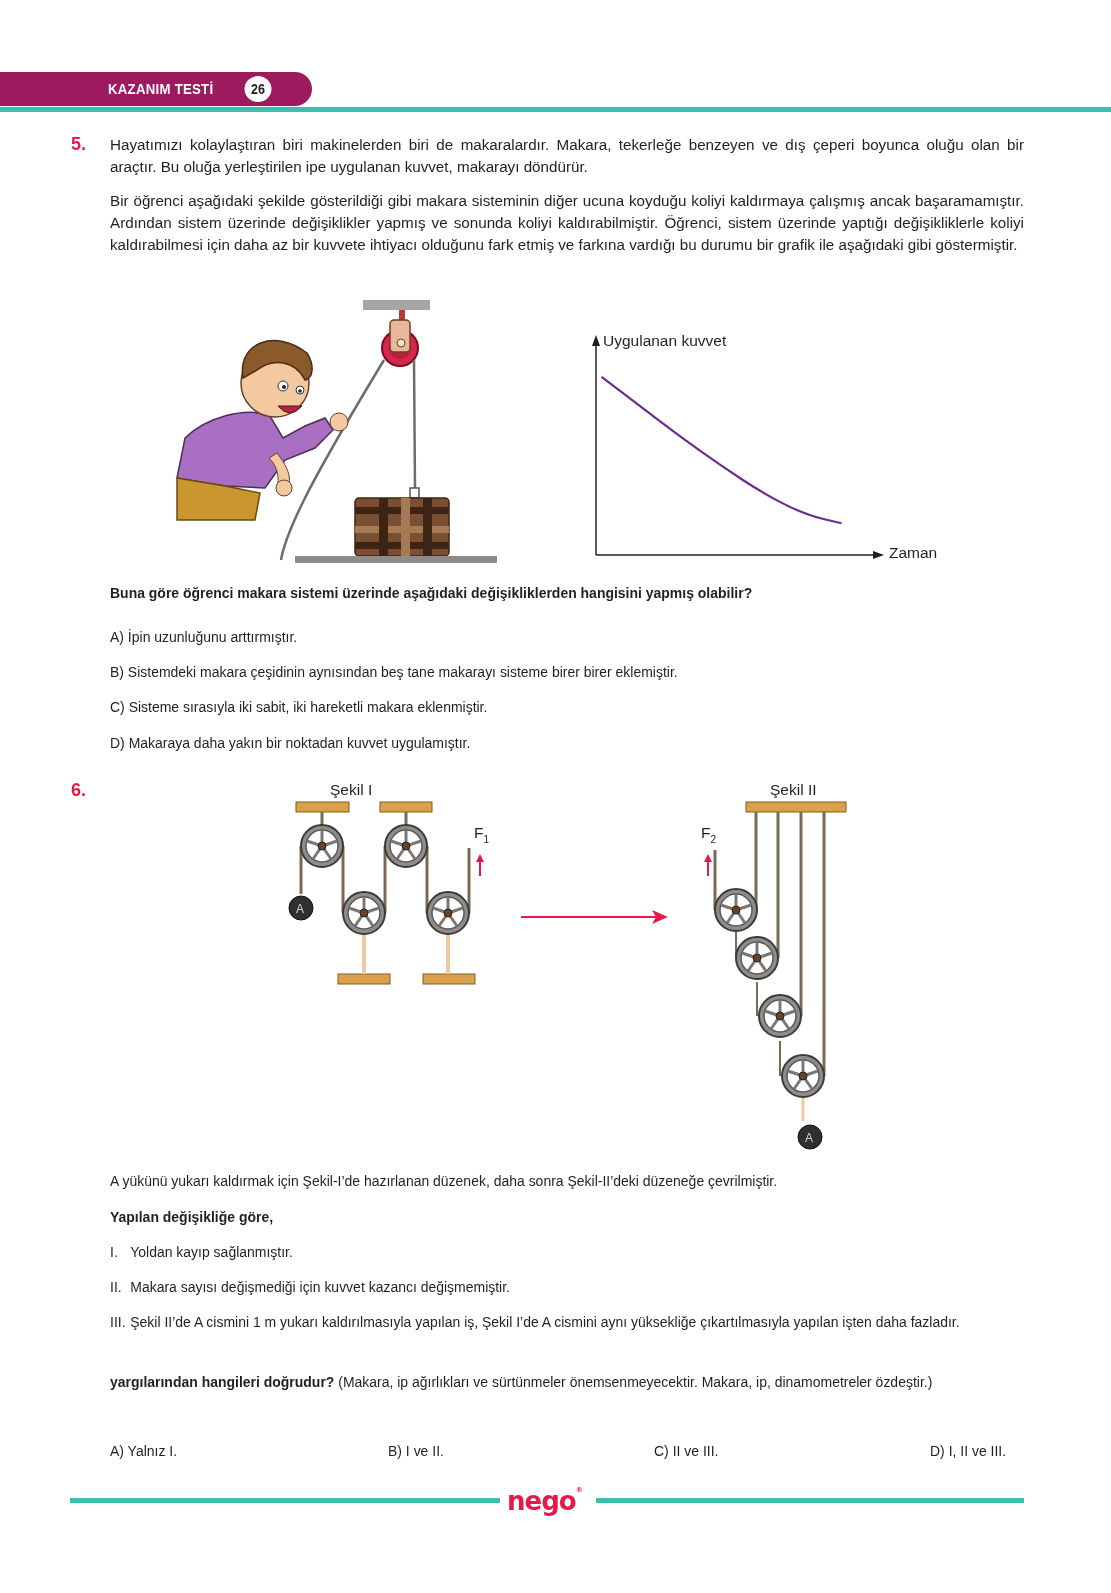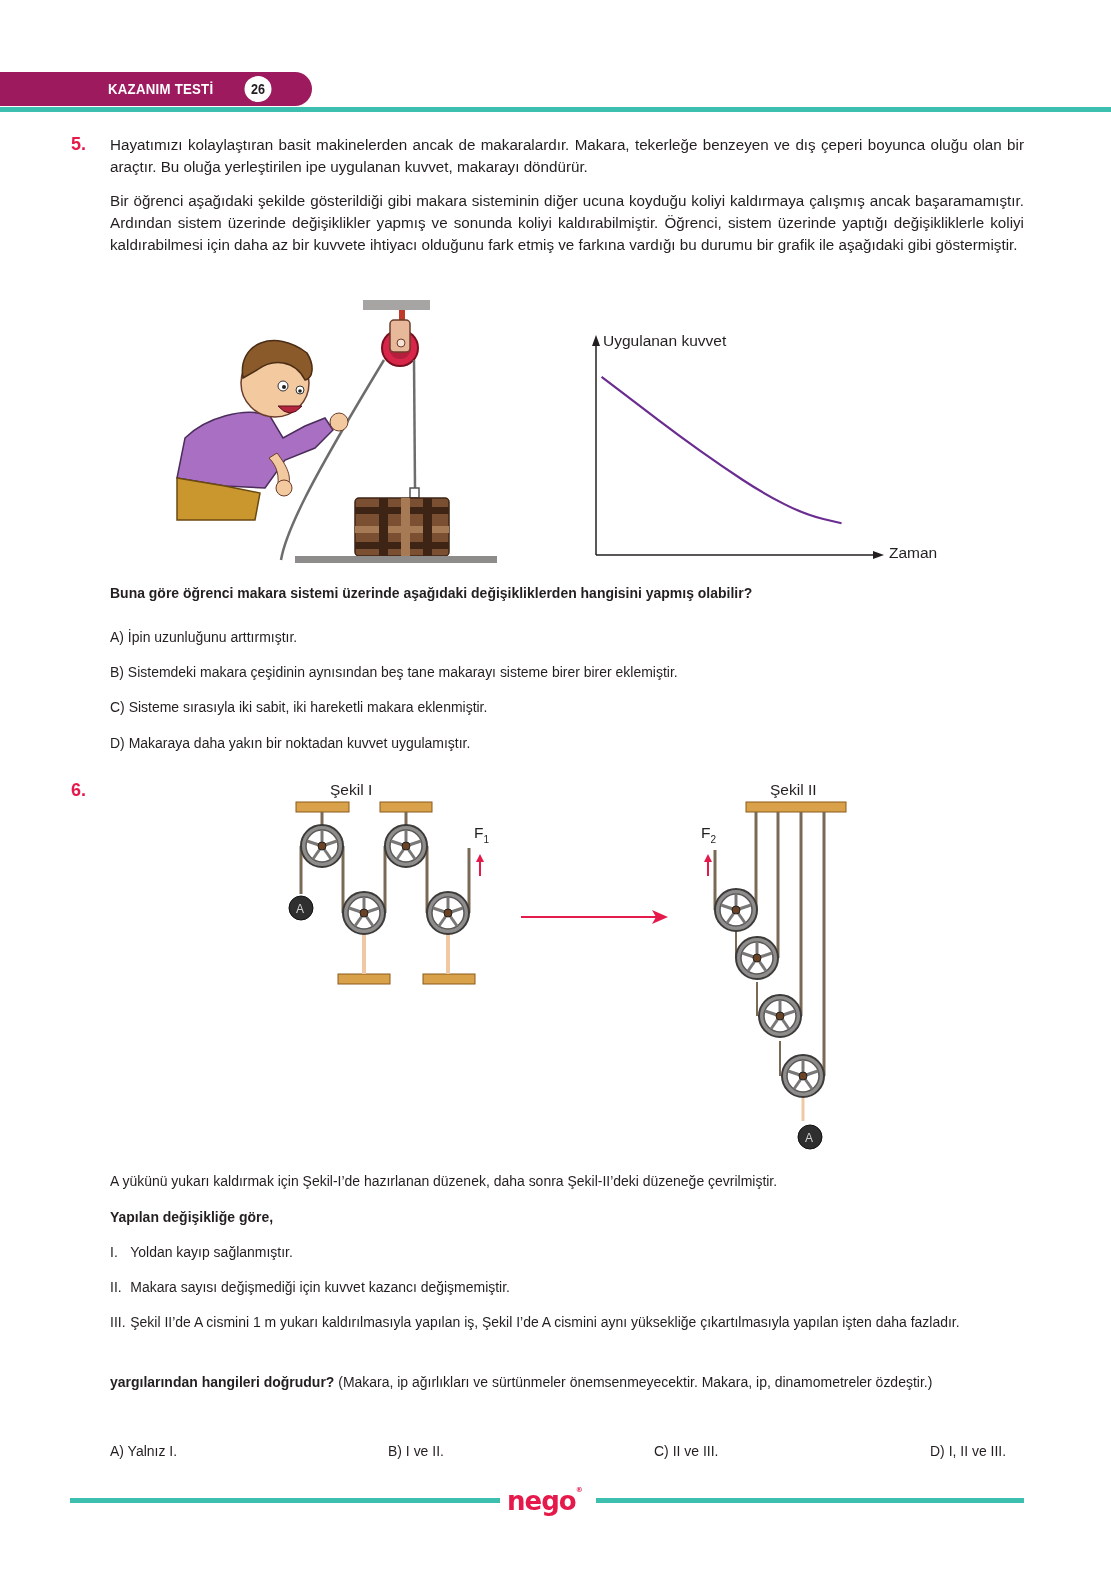--- a/index.html
+++ b/index.html
@@ -26,21 +26,21 @@
 </style>
 </head>
 <body>
 
 <div class="abs hdr-bar"></div>
 <div class="abs hdr-title">KAZANIM TESTİ</div>
 <div class="abs hdr-num">26</div>
 <div class="abs hdr-rule"></div>
 
 <div class="abs qnum" style="left:71px;top:134px;">5.</div>
-<div class="abs p" style="left:110px;top:134px;width:914px;text-align:justify;">Hayatımızı kolaylaştıran basit makinelerden ancak de makaralardır. Makara, tekerleğe benzeyen ve dış çeperi boyunca oluğu olan bir araçtır. Bu oluğa yerleştirilen ipe uygulanan kuvvet, makarayı döndürür.</div>
+<div class="abs p" style="left:110px;top:134px;width:914px;text-align:justify;">Hayatımızı kolaylaştıran biri makinelerden biri de makaralardır. Makara, tekerleğe benzeyen ve dış çeperi boyunca oluğu olan bir araçtır. Bu oluğa yerleştirilen ipe uygulanan kuvvet, makarayı döndürür.</div>
 <div class="abs p" style="left:110px;top:190px;width:914px;text-align:justify;">Bir öğrenci aşağıdaki şekilde gösterildiği gibi makara sisteminin diğer ucuna koyduğu koliyi kaldırmaya çalışmış ancak başaramamıştır. Ardından sistem üzerinde değişiklikler yapmış ve sonunda koliyi kaldırabilmiştir. Öğrenci, sistem üzerinde yaptığı değişikliklerle koliyi kaldırabilmesi için daha az bir kuvvete ihtiyacı olduğunu fark etmiş ve farkına vardığı bu durumu bir grafik ile aşağıdaki gibi göstermiştir.</div>
 
 <svg class="abs" style="left:165px;top:298px;" width="345" height="265">
   <g>
     <rect x="198" y="2" width="67" height="10" fill="#a7a5a3"></rect>
     <rect x="234" y="12" width="6" height="12" fill="#c0392b"></rect>
   </g>
   <g>
     <circle cx="235" cy="50" r="18" fill="#d7264a" stroke="#7a1020" stroke-width="2"></circle>
     <circle cx="235" cy="50" r="11" fill="#b51e3c"></circle>

